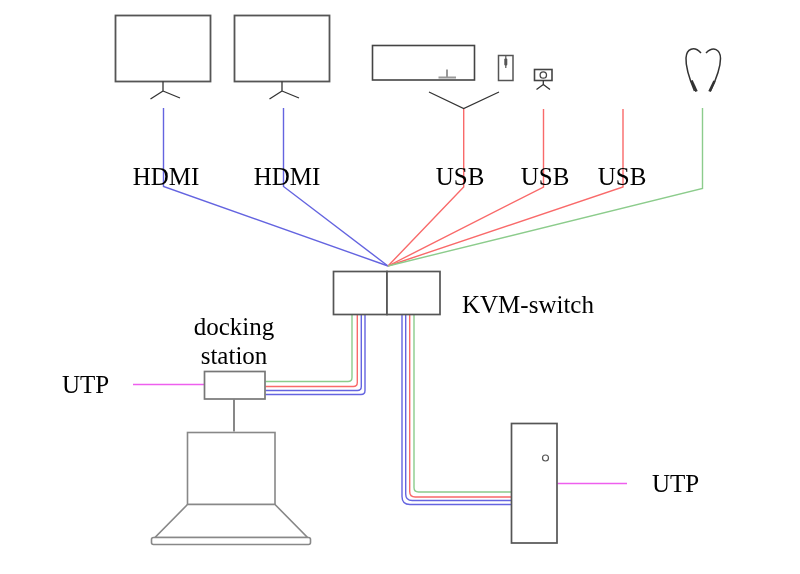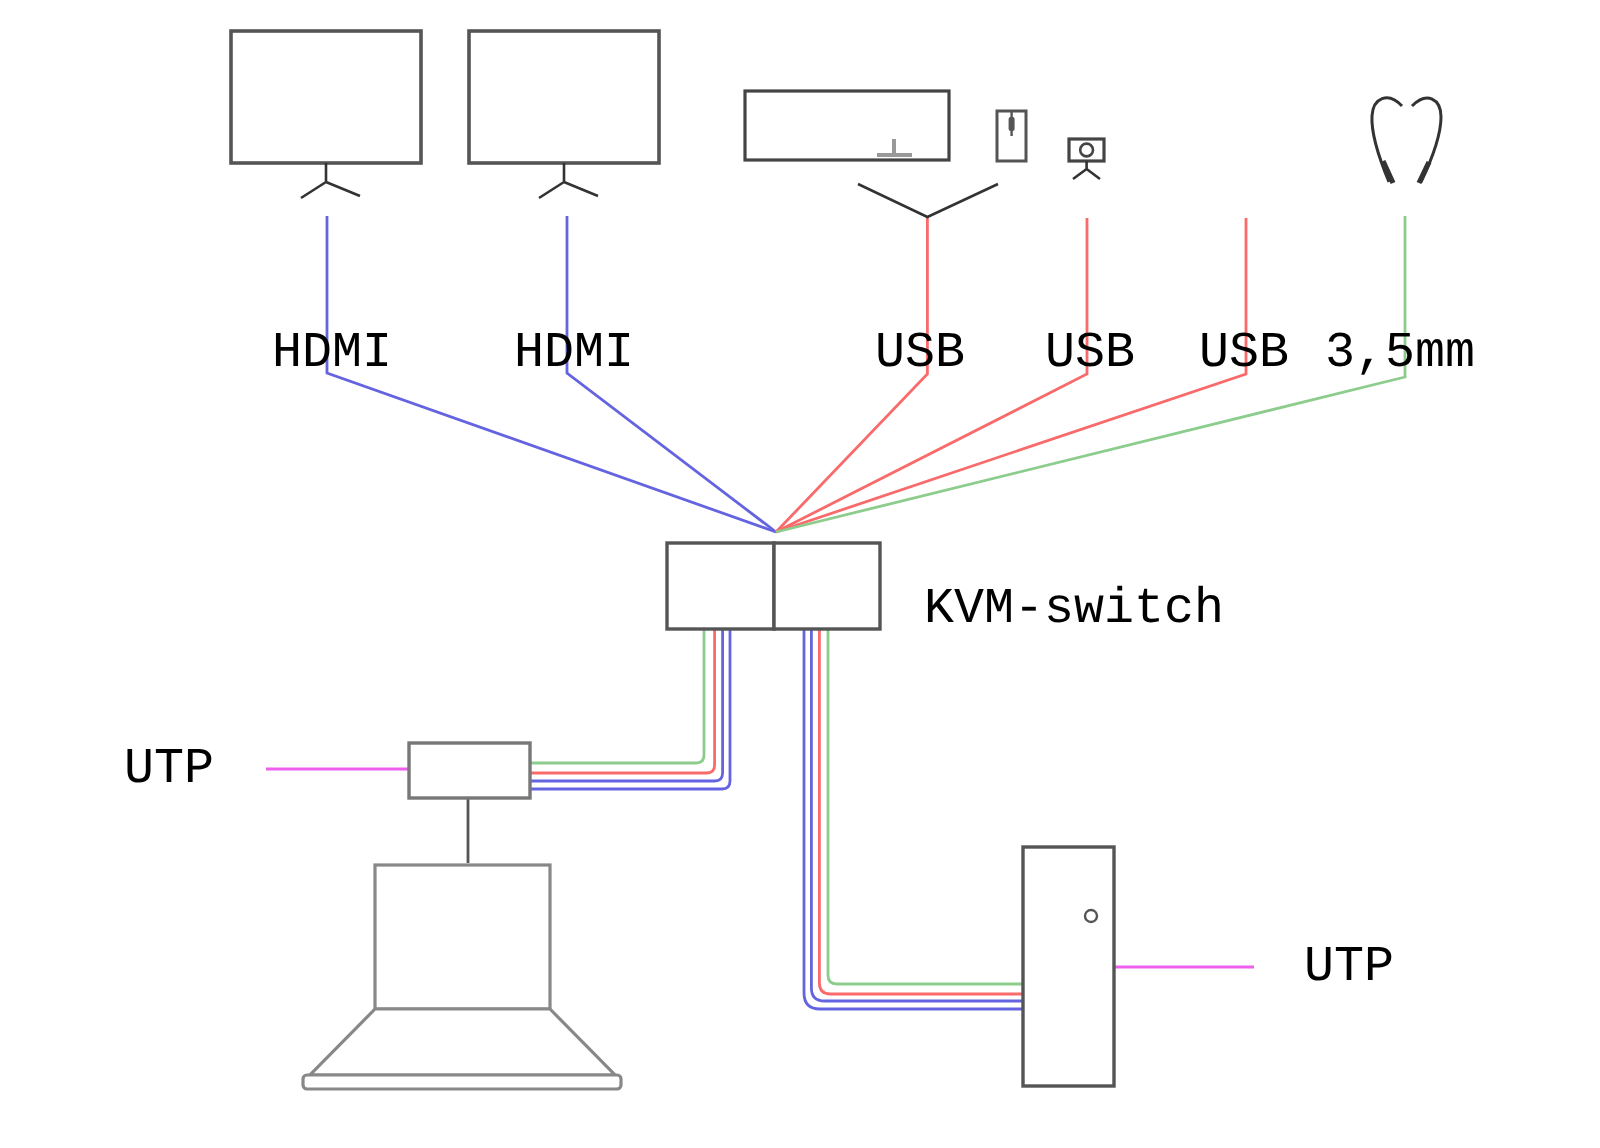--- a/index.html
+++ b/index.html
@@ -3,21 +3,21 @@
 <meta charset="utf-8">
 <style>
   html,body { margin:0; padding:0; background:#ffffff; }
   .canvas {
     position:relative; width:800px; height:574px; background:#ffffff;
     font-family:"Liberation Sans", sans-serif; overflow:hidden;
   }
   .canvas svg { position:absolute; left:0; top:0; }
   .lbl {
     position:absolute; font-size:25px; line-height:26px; color:#000;
-    white-space:nowrap; font-family:Liberation Mono, monospace;
+    white-space:nowrap; font-family:Liberation Serif, serif;
   }
   .lbl.centered { transform:translateX(-50%); text-align:center; }
   #lbl-hdmi1 { left:166px; top:164px; }
   #lbl-hdmi2 { left:287px; top:164px; }
   #lbl-usb1  { left:460px; top:164px; }
   #lbl-usb2  { left:545px; top:164px; }
   #lbl-usb3  { left:622px; top:164px; }
   #lbl-audio { left:700px; top:164px; }
   #lbl-kvm   { left:462px; top:292px; }
   #lbl-dock  { left:234px; top:312px; line-height:29px; }
@@ -113,18 +113,21 @@
       <rect x="511.5" y="423.5" width="45.5" height="119.5" fill="#ffffff" stroke="#555555" stroke-width="1.7"></rect>
       <circle cx="545.5" cy="458" r="3" fill="none" stroke="#555555" stroke-width="1.2"></circle>
     </g>
   </svg>
 
   <div class="lbl centered" id="lbl-hdmi1">HDMI</div>
   <div class="lbl centered" id="lbl-hdmi2">HDMI</div>
   <div class="lbl centered" id="lbl-usb1">USB</div>
   <div class="lbl centered" id="lbl-usb2">USB</div>
   <div class="lbl centered" id="lbl-usb3">USB</div>
-  <div class="lbl centered" id="lbl-audio">3,5mm</div>
   <div class="lbl" id="lbl-kvm">KVM-switch</div>
+  <div class="lbl centered" id="lbl-dock">
+    <div>docking</div>
+    <div>station</div>
+  </div>
   <div class="lbl" id="lbl-utp-left">UTP</div>
   <div class="lbl" id="lbl-utp-right">UTP</div>
 
 </div>
 
 </body></html>

